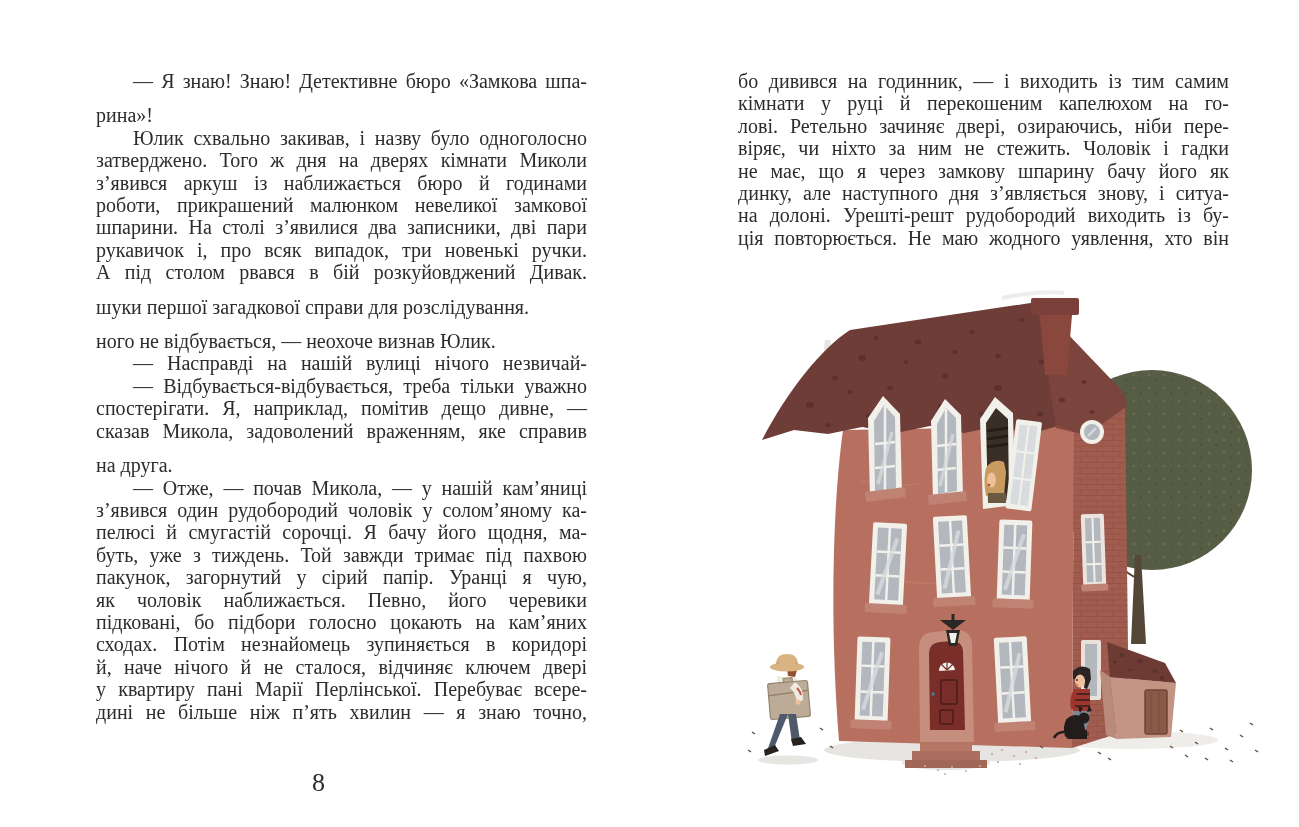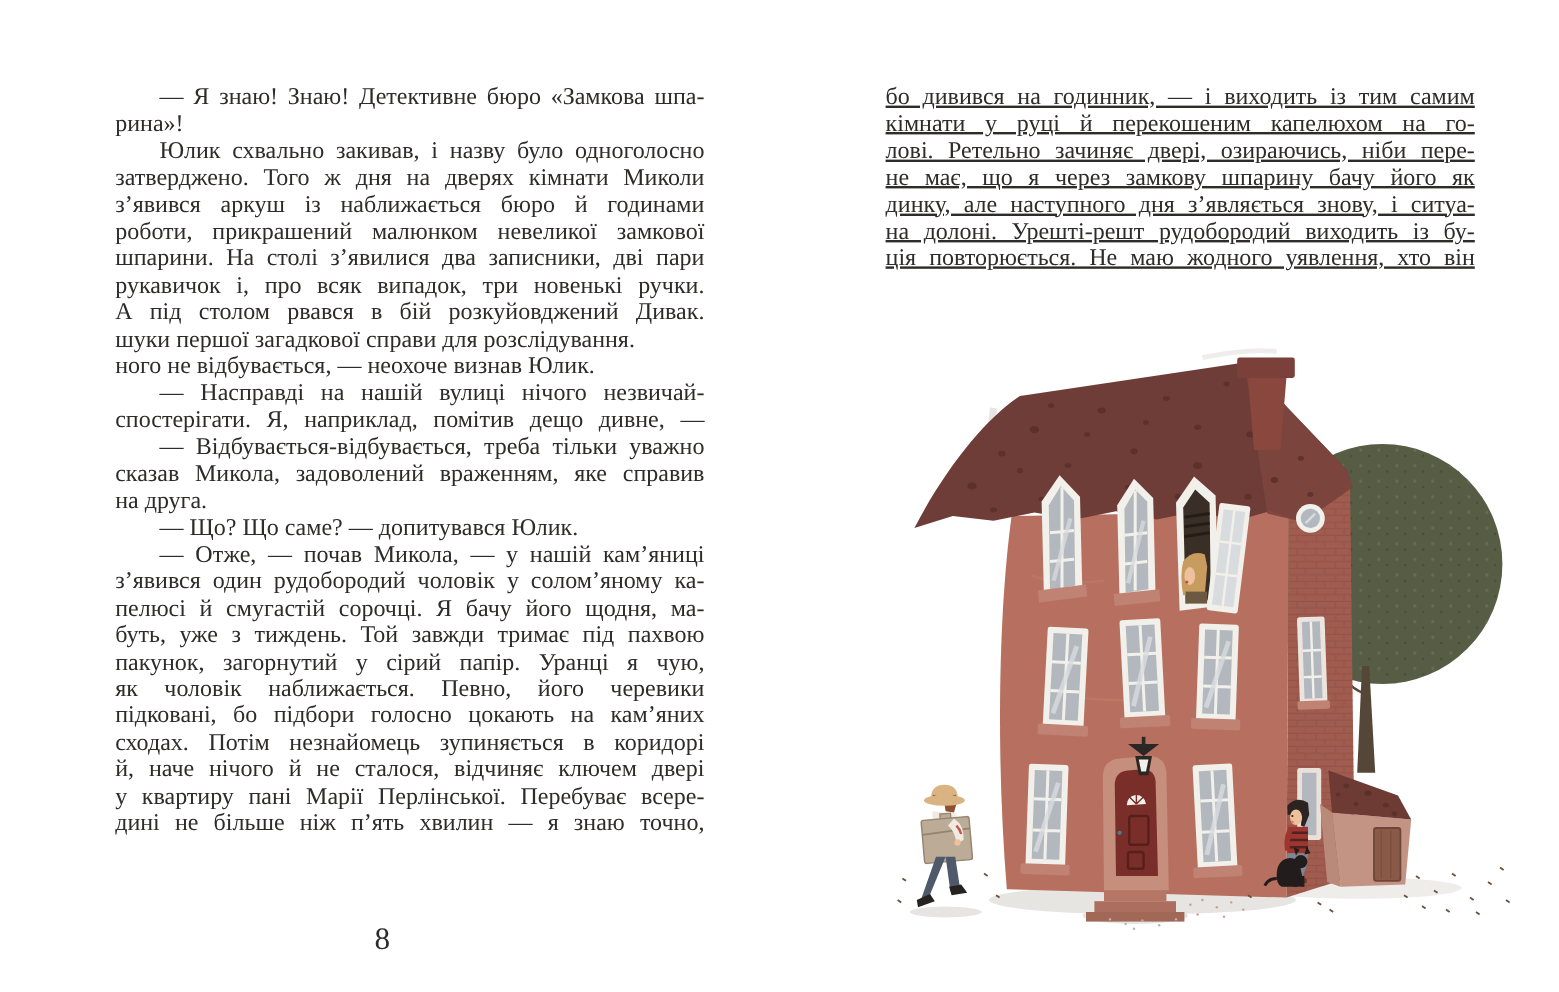--- a/index.html
+++ b/index.html
@@ -9,23 +9,23 @@
     font-family:"Liberation Serif","DejaVu Serif",serif;
   }
   .page{position:absolute;top:0;height:782px;}
   #page-left{left:0;width:650px;}
   #page-right{left:650px;width:649px;}
   .page-text{
     position:absolute;width:491px;color:var(--c-text,#2e2c2a);
     font-size:20px;line-height:22.4px;
   }
   #left-text{left:96px;top:70px;}
-  #right-text{left:738px;top:70px;text-decoration:underline;}
+  #right-text{left:738px;top:70px;}
   .line{text-align:justify;text-align-last:justify;}
-  .line.end{text-align-last:left;}
+  .line.end{text-align-last:left;margin-top:12px;}
   .line.indent{text-indent:37px;}
   .page-number{
     position:absolute;left:96px;top:768px;width:445px;text-align:center;
     font-size:26px;color:var(--c-text,#2e2c2a);
   }
   .illustration{position:absolute;left:740px;top:280px;width:545px;height:530px;}
 </style>
 </head>
 <body>
 
@@ -36,45 +36,45 @@
       <div class="line indent">Юлик схвально закивав, і назву було одноголосно</div>
       <div class="line">затверджено. Того ж дня на дверях кімнати Миколи</div>
       <div class="line">з’явився аркуш із наближається бюро й годинами</div>
       <div class="line">роботи, прикрашений малюнком невеликої замкової</div>
       <div class="line">шпарини. На столі з’явилися два записники, дві пари</div>
       <div class="line">рукавичок і, про всяк випадок, три новенькі ручки.</div>
       <div class="line">А під столом рвався в бій розкуйовджений Дивак.</div>
       <div class="line end">шуки першої загадкової справи для розслідування.</div>
       <div class="line end">ного не відбувається, — неохоче визнав Юлик.</div>
       <div class="line indent">— Насправді на нашій вулиці нічого незвичай-</div>
+      <div class="line indent">— Відбувається-відбувається, треба тільки уважно</div>
       <div class="line">спостерігати. Я, наприклад, помітив дещо дивне, —</div>
-      <div class="line indent">— Відбувається-відбувається, треба тільки уважно</div>
       <div class="line">сказав Микола, задоволений враженням, яке справив</div>
       <div class="line end">на друга.</div>
-      <div class="line indent end">— Що? Що саме? — допитувався Юлик.</div>
       <div class="line indent">— Отже, — почав Микола, — у нашій кам’яниці</div>
       <div class="line">з’явився один рудобородий чоловік у солом’яному ка-</div>
       <div class="line">пелюсі й смугастій сорочці. Я бачу його щодня, ма-</div>
       <div class="line">буть, уже з тиждень. Той завжди тримає під пахвою</div>
       <div class="line">пакунок, загорнутий у сірий папір. Уранці я чую,</div>
       <div class="line">як чоловік наближається. Певно, його черевики</div>
       <div class="line">підковані, бо підбори голосно цокають на кам’яних</div>
       <div class="line">сходах. Потім незнайомець зупиняється в коридорі</div>
       <div class="line">й, наче нічого й не сталося, відчиняє ключем двері</div>
       <div class="line">у квартиру пані Марії Перлінської. Перебуває всере-</div>
       <div class="line">дині не більше ніж п’ять хвилин — я знаю точно,</div>
     </div>
   <div class="page-number">8</div>
 </div>
 
 <div class="page" id="page-right"></div>
 <div class="page-text" id="right-text">
     <div class="line">бо дивився на годинник, — і виходить із тим самим</div>
     <div class="line">кімнати у руці й перекошеним капелюхом на го-</div>
     <div class="line">лові. Ретельно зачиняє двері, озираючись, ніби пере-</div>
+    <div class="line">віряє, чи ніхто за ним не стежить. Чоловік і гадки</div>
     <div class="line">не має, що я через замкову шпарину бачу його як</div>
     <div class="line">динку, але наступного дня з’являється знову, і ситуа-</div>
     <div class="line">на долоні. Урешті-решт рудобородий виходить із бу-</div>
     <div class="line">ція повторюється. Не маю жодного уявлення, хто він</div>
   </div>
 
 <svg class="illustration" viewBox="0 0 545 530" role="img" aria-label="Hand-drawn brick townhouse with dark speckled roof and chimney; a blonde woman looks out of an open attic window; a man in a straw hat carries a grey paper parcel toward the house; a boy with a black dog peeks around the corner beside a small annex; a large dark tree stands behind the house">
   <defs>
     <pattern id="leafp" width="15" height="13" patternUnits="userSpaceOnUse">
       <circle cx="4" cy="4" r="1.4" style="fill:var(--il-tree-light);opacity:.8"></circle>

